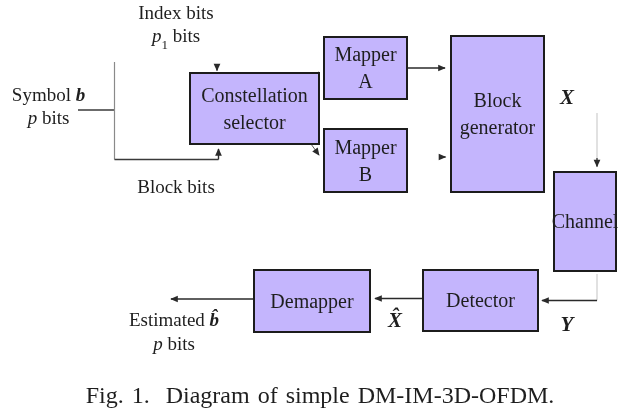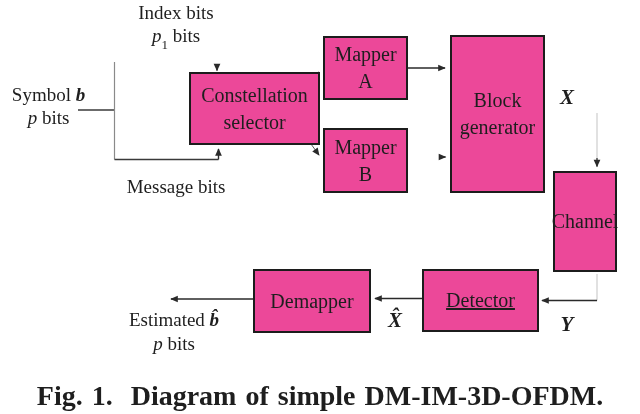--- a/index.html
+++ b/index.html
@@ -6,40 +6,40 @@
   .canvas {
     position:relative; width:640px; height:414px; margin:0 auto;
     background:#ffffff; overflow:hidden;
     font-family:"Liberation Serif","DejaVu Serif",serif;
     color:#1e1e1e;
   }
   .wires { position:absolute; left:0; top:0; width:640px; height:414px; pointer-events:none; }
 
   
   .box {
-    position:absolute; box-sizing:border-box; border:2px solid #1c1c1c; background:#ec4899;
+    position:absolute; box-sizing:border-box; border:2px solid #1c1c1c; background:#c4b5fd;
     display:flex; flex-direction:column; align-items:center; justify-content:center;
     font-size:20px; line-height:27px; text-align:center;
   }
   #box-constellation { left:153px; top:72px;  width:131px; height:73px;margin-left:36px; }
   #box-mapper-a      { left:323px; top:36px;  width:85px;  height:64px; }
   #box-mapper-b      { left:323px; top:128px; width:85px;  height:65px; }
   #box-block-gen     { left:450px; top:35px;  width:95px;  height:158px;justify-content:center; }
   #box-channel       { left:553px; top:171px; width:64px;  height:101px; }
-  #box-detector      { left:422px; top:269px; width:117px; height:63px;text-decoration:underline; }
+  #box-detector      { left:422px; top:269px; width:117px; height:63px; }
   #box-demapper      { left:253px; top:269px; width:118px; height:64px; }
 
   
   .flabel { position:absolute; text-align:center; font-size:19px; line-height:23px; }
   .flabel .lline { white-space:pre; }
   #label-index     { left:112px; top:1px;   width:128px; }
   #label-message   { left:0px;   top:83px;  width:97px;  }
   #label-symbol    { left:112px; top:175px; width:128px; }
   #label-estimated { left:110px; top:308px; width:128px; line-height:24px; }
-  #caption         { left:0px;   top:384px; width:640px; font-size:28px; word-spacing:2px; white-space:pre;font-weight:bold; }
+  #caption         { left:0px;   top:384px; width:640px; font-size:24px; word-spacing:2px; white-space:pre; }
 
   .mvar  { font-style:italic; }
   .mvarb { font-style:italic; font-weight:700; }
   sub { font-size:13px; position:relative; bottom:-2px; }
 
   .mathlabel {
     position:absolute; width:34px; text-align:center;
     font-size:21px; font-style:italic; font-weight:700; line-height:22px;
   }
   #label-x    { left:550px; top:86px;  }
@@ -116,21 +116,21 @@
     <div class="lline"><span>Index bits</span></div>
     <div class="lline"><span class="mvar">p</span><sub>1</sub><span> bits</span></div>
   </div>
 
   <div class="flabel" id="label-message">
     <div class="lline"><span>Symbol </span><span class="mvarb">b</span></div>
     <div class="lline"><span class="mvar">p</span><span> bits</span></div>
   </div>
 
   <div class="flabel" id="label-symbol">
-    <div class="lline"><span>Message bits</span></div>
+    <div class="lline"><span>Block bits</span></div>
   </div>
 
   <div class="flabel" id="label-estimated">
     <div class="lline"><span>Estimated </span><span class="mvarb">b̂</span></div>
     <div class="lline"><span class="mvar">p</span><span> bits</span></div>
   </div>
 
   <div class="mathlabel" id="label-x">X</div>
   <div class="mathlabel" id="label-y">Y</div>
   <div class="mathlabel" id="label-xhat">X̂</div>

